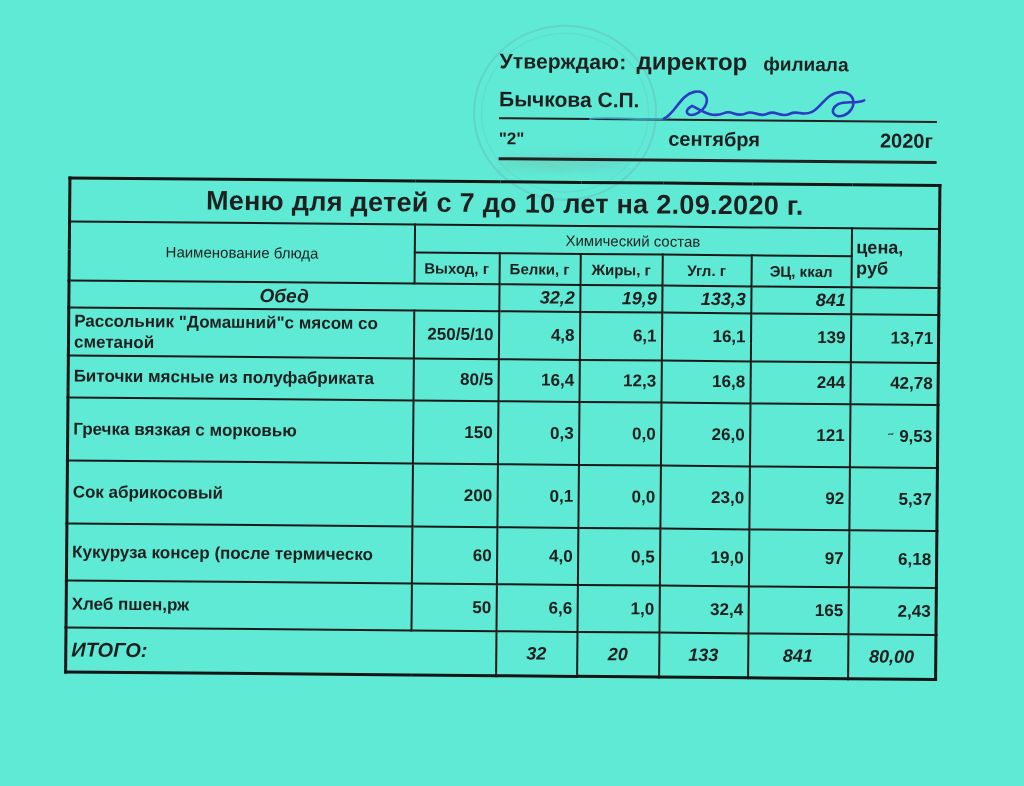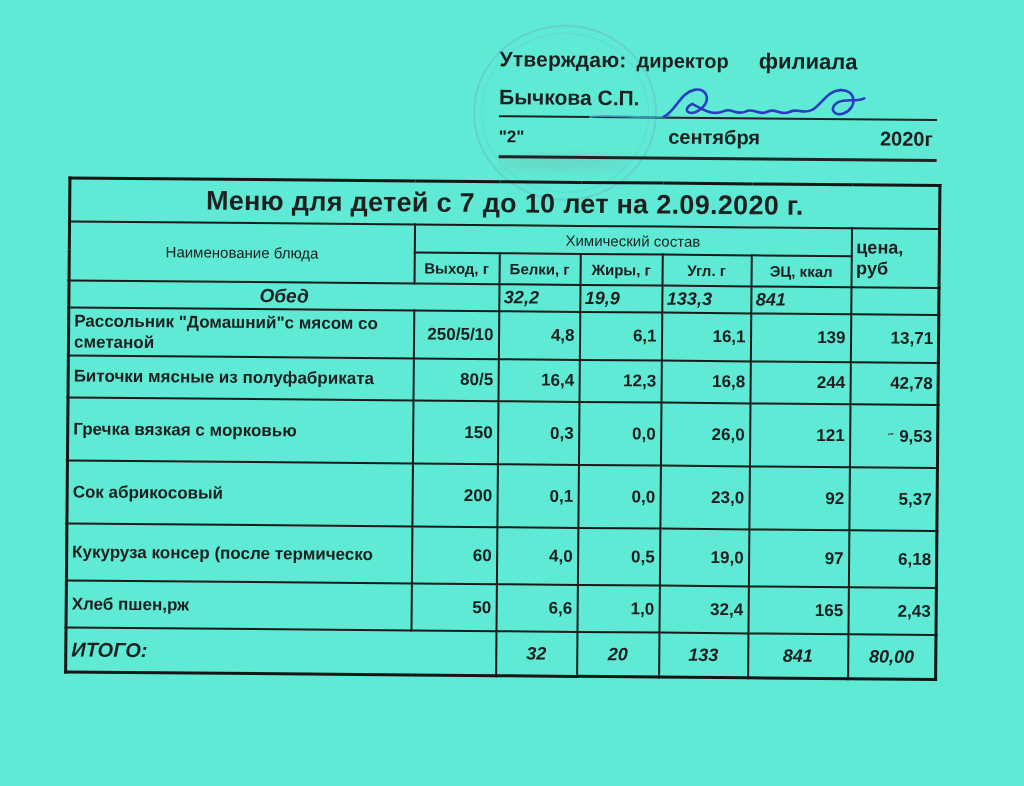--- a/index.html
+++ b/index.html
@@ -26,22 +26,22 @@
     background:
       radial-gradient(ellipse at 30% 50%, rgba(140,150,130,0.16), transparent 70%),
       radial-gradient(ellipse at 70% 40%, rgba(140,130,170,0.12), transparent 70%);
     filter:blur(1px);pointer-events:none;
   }
 
   
   .approval{position:absolute;left:500px;top:46px;width:438px;font-weight:bold;}
   .appr-line1{display:flex;align-items:baseline;}
   .appr-approve{font-size:21px;letter-spacing:0.2px;}
-  .appr-role{font-size:20px;margin-left:10px;}
-  .appr-branch{font-size:22px;margin-left:30px;}
+  .appr-role{font-size:24px;margin-left:10px;}
+  .appr-branch{font-size:19px;margin-left:16px;}
   .appr-line2{
     position:relative;margin-top:13px;height:30px;
     border-bottom:2px solid #222;
   }
   .appr-name{font-size:21px;}
   .signature{position:absolute;left:85px;top:-6px;}
   .appr-line3{
     display:flex;justify-content:space-between;align-items:baseline;
     padding:7px 4px 8px 0;border-bottom:3px solid #222;
   }
@@ -61,21 +61,21 @@
   .menu-table{border:3px solid #151515;}
   .row-title td{height:41px;text-align:center;
     font-weight:bold;font-size:27px;letter-spacing:0.3px;}
   .hdr-name{font-size:15px;text-align:center;font-weight:normal;}
   .hdr-chem{height:26px;font-size:15px;text-align:center;font-weight:normal;}
   .hdr-sub td{height:29px;}
   .hdr-sub-cell{font-size:15px;font-weight:bold;text-align:center;}
   .hdr-price{font-size:18px;font-weight:bold;text-align:left;line-height:1.15;}
   .row-section td{height:25px;}
   .section-label{font-style:italic;font-weight:bold;font-size:19px;text-align:center;}
-  .section-val{font-style:italic;font-weight:bold;font-size:18px;text-align:left;margin-left:44px;}
+  .section-val{font-style:italic;font-weight:bold;font-size:18px;text-align:right;margin-left:44px;}
   .dish{font-weight:bold;font-size:17px;line-height:1.25;padding-left:3px;}
   .val{font-weight:bold;font-size:17px;text-align:right;}
   .price-val{padding-top:9px;}
   .r1 td{height:46px;} .r2 td{height:40px;} .r3 td{height:61px;}
   .r4 td{height:61px;} .r5 td{height:55px;} .r6 td{height:45px;}
   .row-total td{height:42px;}
   .total-label{font-style:italic;font-weight:bold;font-size:20px;padding-left:3px;}
   .total-val{font-style:italic;font-weight:bold;font-size:18px;text-align:center;}
   .mark{font-size:11px;color:#3a3a3a;display:inline-block;
     transform:rotate(-12deg) translateY(-4px);margin-right:5px;}

